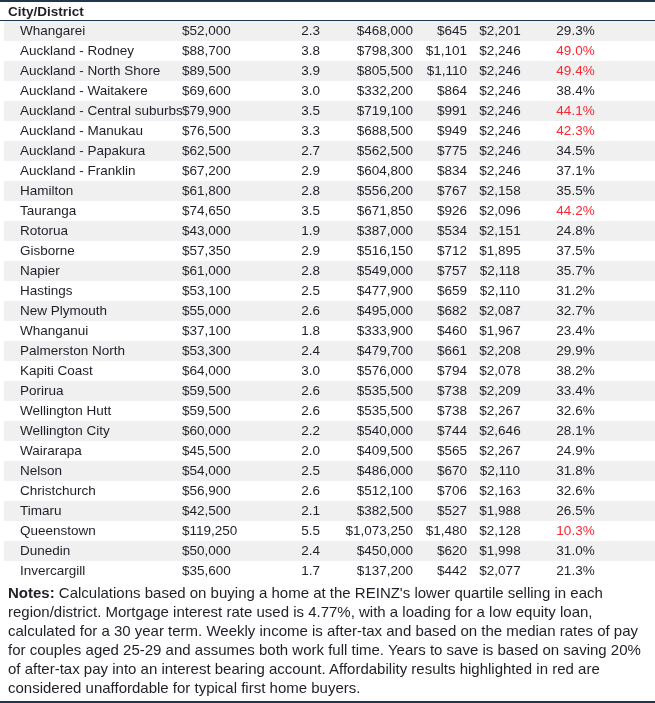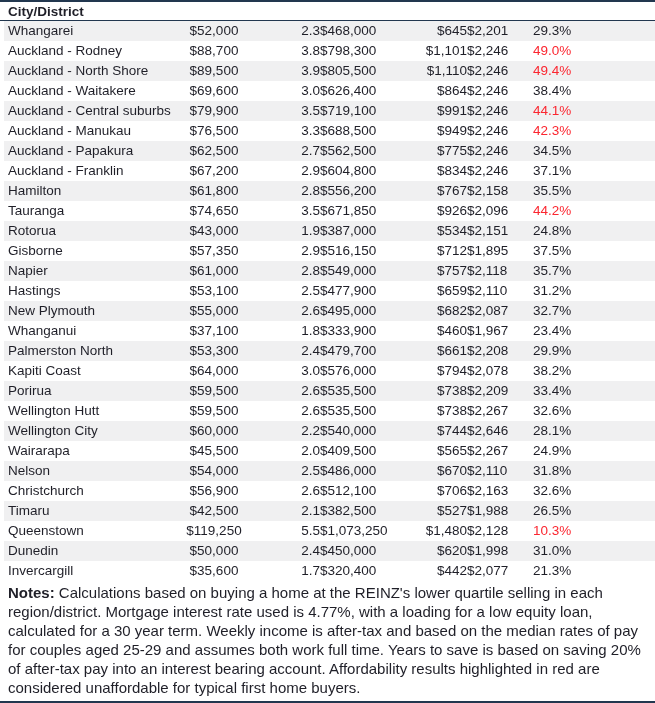--- a/index.html
+++ b/index.html
@@ -26,27 +26,27 @@
   .tbody { }
   .row {
     display: flex;
     height: 20px;
     line-height: 20px;
     margin-left: 4px;
     white-space: nowrap;
   }
   .row.alt { background: #f0f0f1; }
   .cell { display: block; overflow: hidden; }
-  .city { width: 178px; padding-left: 4px; text-align: left; }
-  .c2 { width: 64px; text-align: center; }
+  .city { width: 178px; padding-left: 16px; text-align: left; }
+  .c2 { width: 64px; text-align: left; }
   .c3 { width: 74px; text-align: right; padding-left: 28px; }
-  .c4 { width: 93px; }
+  .c4 { width: 93px; text-align: right; }
   .c5 { width: 54px; text-align: right; }
-  .c6 { width: 66px; text-align: left; }
-  .c7 { width: 85px; text-align: left; }
+  .c6 { width: 66px; text-align: center; }
+  .c7 { width: 85px; text-align: center; }
   .red { color: #fb2630; }
   .notes {
     padding: 2px 10px 0 8px;
     font-size: 15px;
     line-height: 19px;
     color: #1f1f28;
   }
   .notes .nlabel { font-weight: bold; }
 </style>
 </head>
@@ -83,21 +83,21 @@
     <span class="cell c3">3.9</span>
     <span class="cell c4">$805,500</span>
     <span class="cell c5">$1,110</span>
     <span class="cell c6">$2,246</span>
     <span class="cell c7 red">49.4%</span>
   </div>
       <div class="row">
     <span class="cell city">Auckland - Waitakere</span>
     <span class="cell c2">$69,600</span>
     <span class="cell c3">3.0</span>
-    <span class="cell c4">$626,400</span>
+    <span class="cell c4">$332,200</span>
     <span class="cell c5">$864</span>
     <span class="cell c6">$2,246</span>
     <span class="cell c7">38.4%</span>
   </div>
       <div class="row alt">
     <span class="cell city">Auckland - Central suburbs</span>
     <span class="cell c2">$79,900</span>
     <span class="cell c3">3.5</span>
     <span class="cell c4">$719,100</span>
     <span class="cell c5">$991</span>
@@ -299,21 +299,21 @@
     <span class="cell c3">2.4</span>
     <span class="cell c4">$450,000</span>
     <span class="cell c5">$620</span>
     <span class="cell c6">$1,998</span>
     <span class="cell c7">31.0%</span>
   </div>
       <div class="row">
     <span class="cell city">Invercargill</span>
     <span class="cell c2">$35,600</span>
     <span class="cell c3">1.7</span>
-    <span class="cell c4">$320,400</span>
+    <span class="cell c4">$137,200</span>
     <span class="cell c5">$442</span>
     <span class="cell c6">$2,077</span>
     <span class="cell c7">21.3%</span>
   </div>
     </div>
 
   <div class="notes">
     <span class="nlabel">Notes:</span>
     <span>Calculations based on buying a home at the REINZ's lower quartile selling in each region/district. Mortgage interest rate used is 4.77%, with a loading for a low equity loan, calculated for a 30 year term. Weekly income is after-tax and based on the median rates of pay for couples aged 25-29 and assumes both work full time. Years to save is based on saving 20% of after-tax pay into an interest bearing account. Affordability results highlighted in red are considered unaffordable for typical first home buyers.</span>
   </div>

